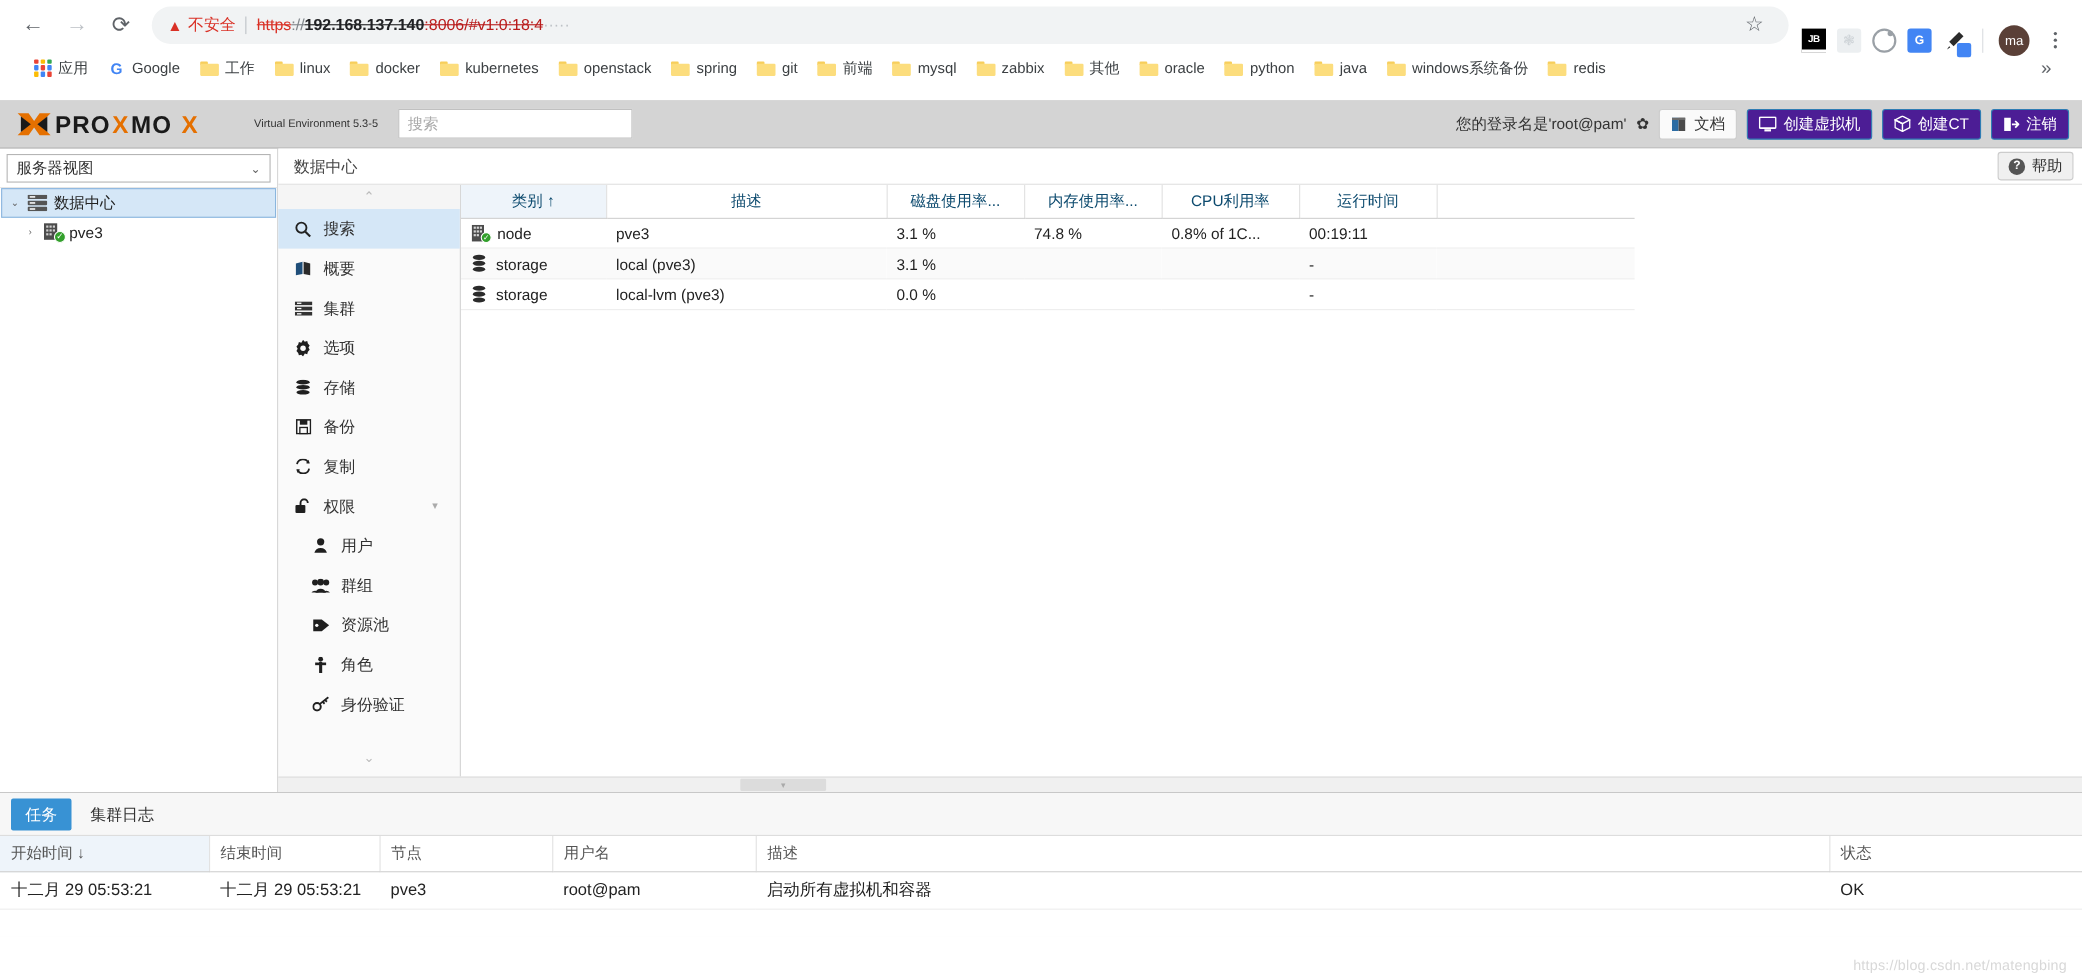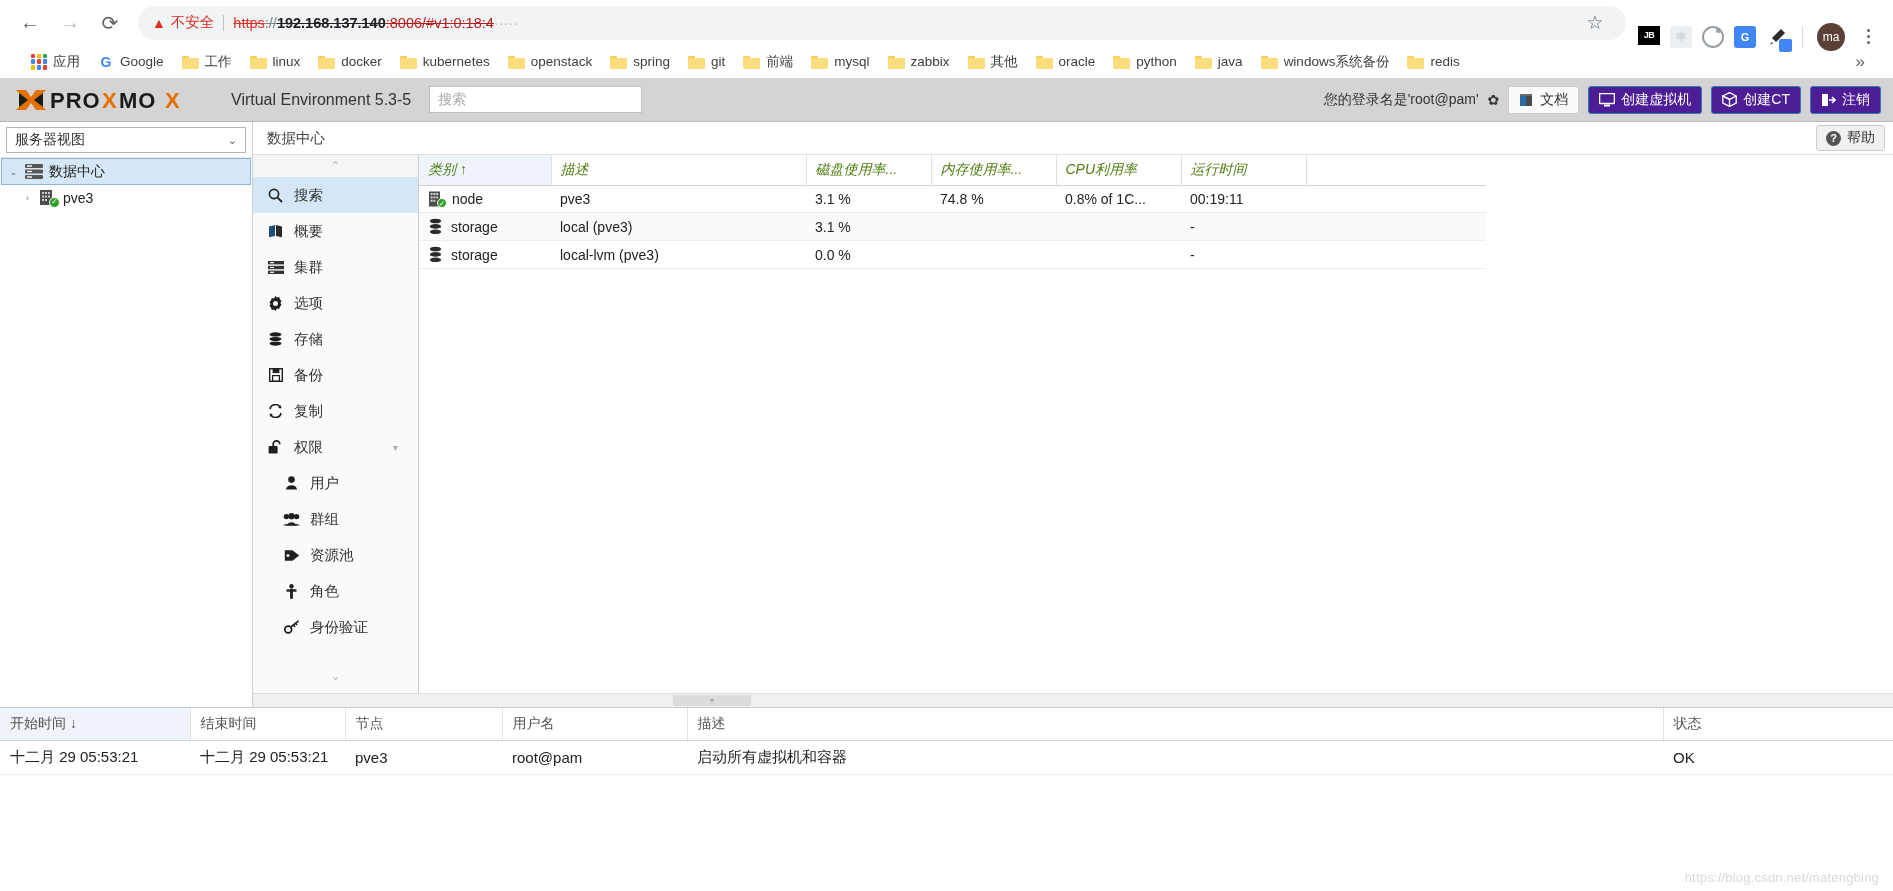--- a/index.html
+++ b/index.html
@@ -131,31 +131,31 @@
   }
   .folder::after {
     content:""; position:absolute; left:0; top:3px; width:17px;height:11px;
     background:#fcdd7d; border-radius:1px;
   }
   .bm-overflow {
     margin-left:auto; font-size:17px; color:#5f6368; padding: 0 6px; flex:0 0 auto;
   }
 
   
-  .pve-app { width: 100%; height: 760px; background:#f5f5f5; display:flex; flex-direction:column; }
+  .pve-app { width: 100%; height: 760px; background:#f5f5f5; display:flex; flex-direction:column;margin-top:13px; }
 
   .pve-header {
     height: 44px; background: #d4d4d4; display: flex; align-items: center;
     padding: 0 10px; gap: 0; border-bottom: 1px solid #b8b8b8;
     position: relative;
   }
   .logo { display:flex; align-items:center; height:100%; padding-left:4px;}
   .logo svg { display:block; }
   .pve-version {
-    font-size: 16px; color: #333; margin-left: 12px; white-space:nowrap;
+    font-size: 10px; color: #333; margin-left: 12px; white-space:nowrap;
     font-family: "Liberation Sans", sans-serif;
     text-align: center;
   }
   .pve-search {
     margin-left: 18px; width: 213px; height: 27px; background: #fff;
     border: 1px solid #c0c0c0; display:flex; align-items:center;
     padding: 0 8px; font-size: 14px; color: #aaa;
   }
   .hdr-right {
     margin-left: auto; display: flex; align-items: center; gap: 9px;
@@ -254,24 +254,24 @@
     height: 38px; display:flex; align-items:center; justify-content:flex-end;
     padding-right: 25px; gap: 10px; background:#fff;
   }
   .search-row label { font-size: 14px; color:#444; }
   .search-row .sbox {
     width: 190px; height: 24px; border: 1px solid #bbb; background:#fff;
   }
   .grid-wrap { flex: 1 1 auto; overflow: hidden; position:relative; }
   table.grid { border-collapse: collapse; table-layout: fixed; }
   table.grid th {
-    font-weight: normal; font-size: 14px; color: #4d7c0f; text-align: left;
+    font-weight: normal; font-size: 14px; color: #0c4a6e; text-align: center;
     padding: 6px 9px; border-right: 1px solid #e0e0e0;
     border-bottom: 1px solid #d0d0d0; background: #fff;
-    white-space: nowrap; overflow:hidden; text-overflow: ellipsis; font-style: italic;
+    white-space: nowrap; overflow:hidden; text-overflow: ellipsis;
   }
   table.grid th.sorted { background: #eef4fa; }
   table.grid td {
     font-size: 14px; color: #222; padding: 5px 9px;
     border-bottom: 1px solid #ededed; white-space: nowrap;
     overflow:hidden; text-overflow:ellipsis;
   }
   table.grid tr.alt td { background: #fafafa; }
   .cell-icon { display: flex; align-items: center; gap: 8px; }
   .disk-ico { width:15px;height:17px; display:block; }
@@ -815,20 +815,24 @@
           </div>
         </div>
 
         <div class="hscroll">
           <div class="thumb">▾</div>
         </div>
       </div>
     </div>
 
     <div class="tasks-panel">
+      <div class="tabs-row">
+        <div class="ttab active">任务</div>
+        <div class="ttab">集群日志</div>
+      </div>
       <table class="tasks">
         <colgroup>
           <col style="width:190px">
             <col style="width:155px">
             <col style="width:157px">
           <col style="width:185px">
             <col style="width:976px">
             <col style="width:230px">
         </colgroup>
         <thead>

